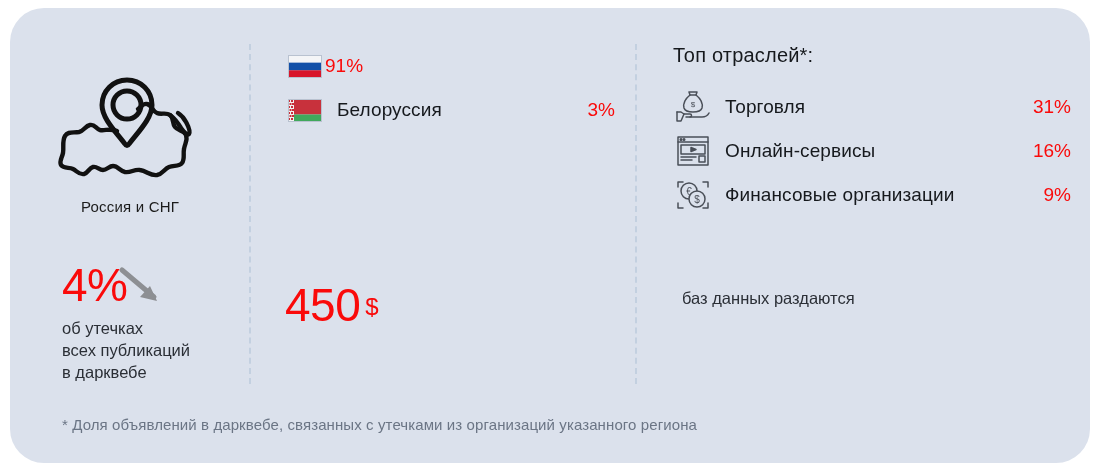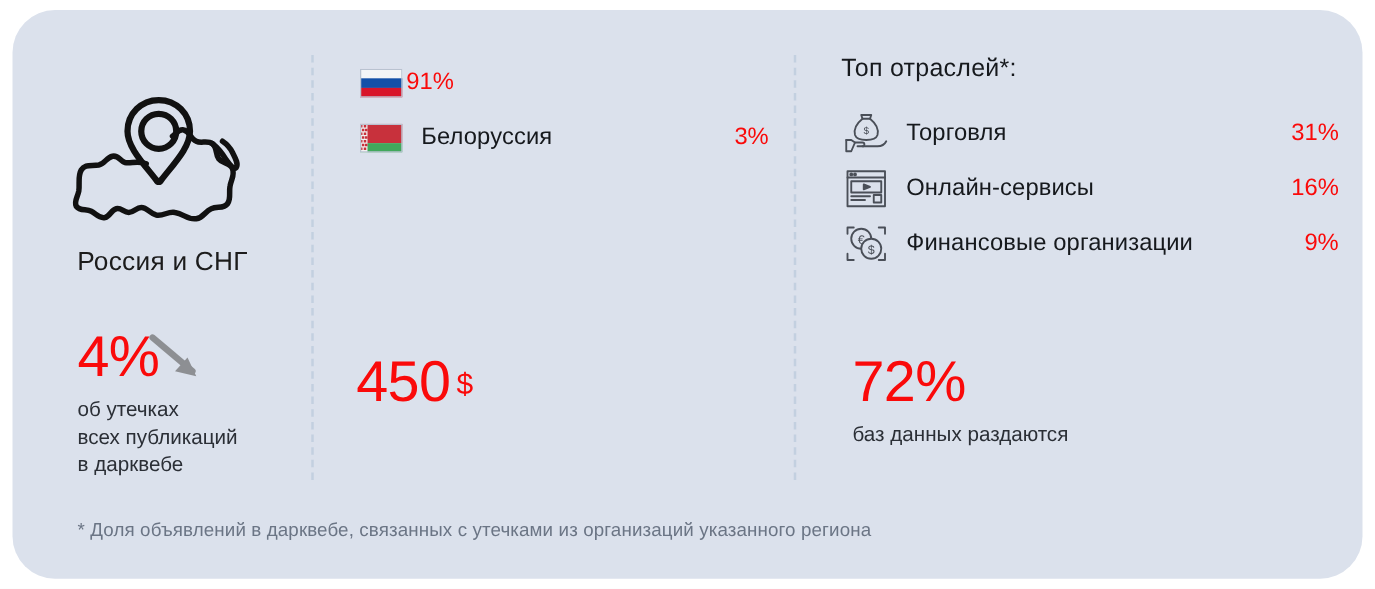--- a/index.html
+++ b/index.html
@@ -39,21 +39,21 @@
   .region-block {
     position: absolute;
     left: 20px;
     top: 60px;
     width: 200px;
     text-align: center;
   }
   .region-icon { display: block; margin: 0 auto; }
   .region-label {
     margin-top: 12px;
-    font-size: 21px;
+    font-size: 15px;
     color: #1c1c1c;
     letter-spacing: .2px;
   }
 
   
   .stat { position: absolute; }
   .stat-value {
     color: #fa0a0a;
     font-size: 46px;
     line-height: 50px;
@@ -186,21 +186,20 @@
     <path d="M41 37 L24 33 L34 22 Z" fill="#8d8f93"></path>
   </svg>
 
   <div class="stat" id="stat-mid">
     <div class="stat-value">
       <span>450</span><span class="cur">$</span>
     </div>
   </div>
 
   <div class="stat" id="stat-right">
-    <div class="stat-value">72%</div>
     <div class="stat-desc">
       <div>баз данных раздаются</div>
     </div>
   </div>
 
   <div class="col" id="col-countries">
 
     <div class="row">
       <span class="row-icon">
         <svg class="flag" viewBox="0 0 34 23">

